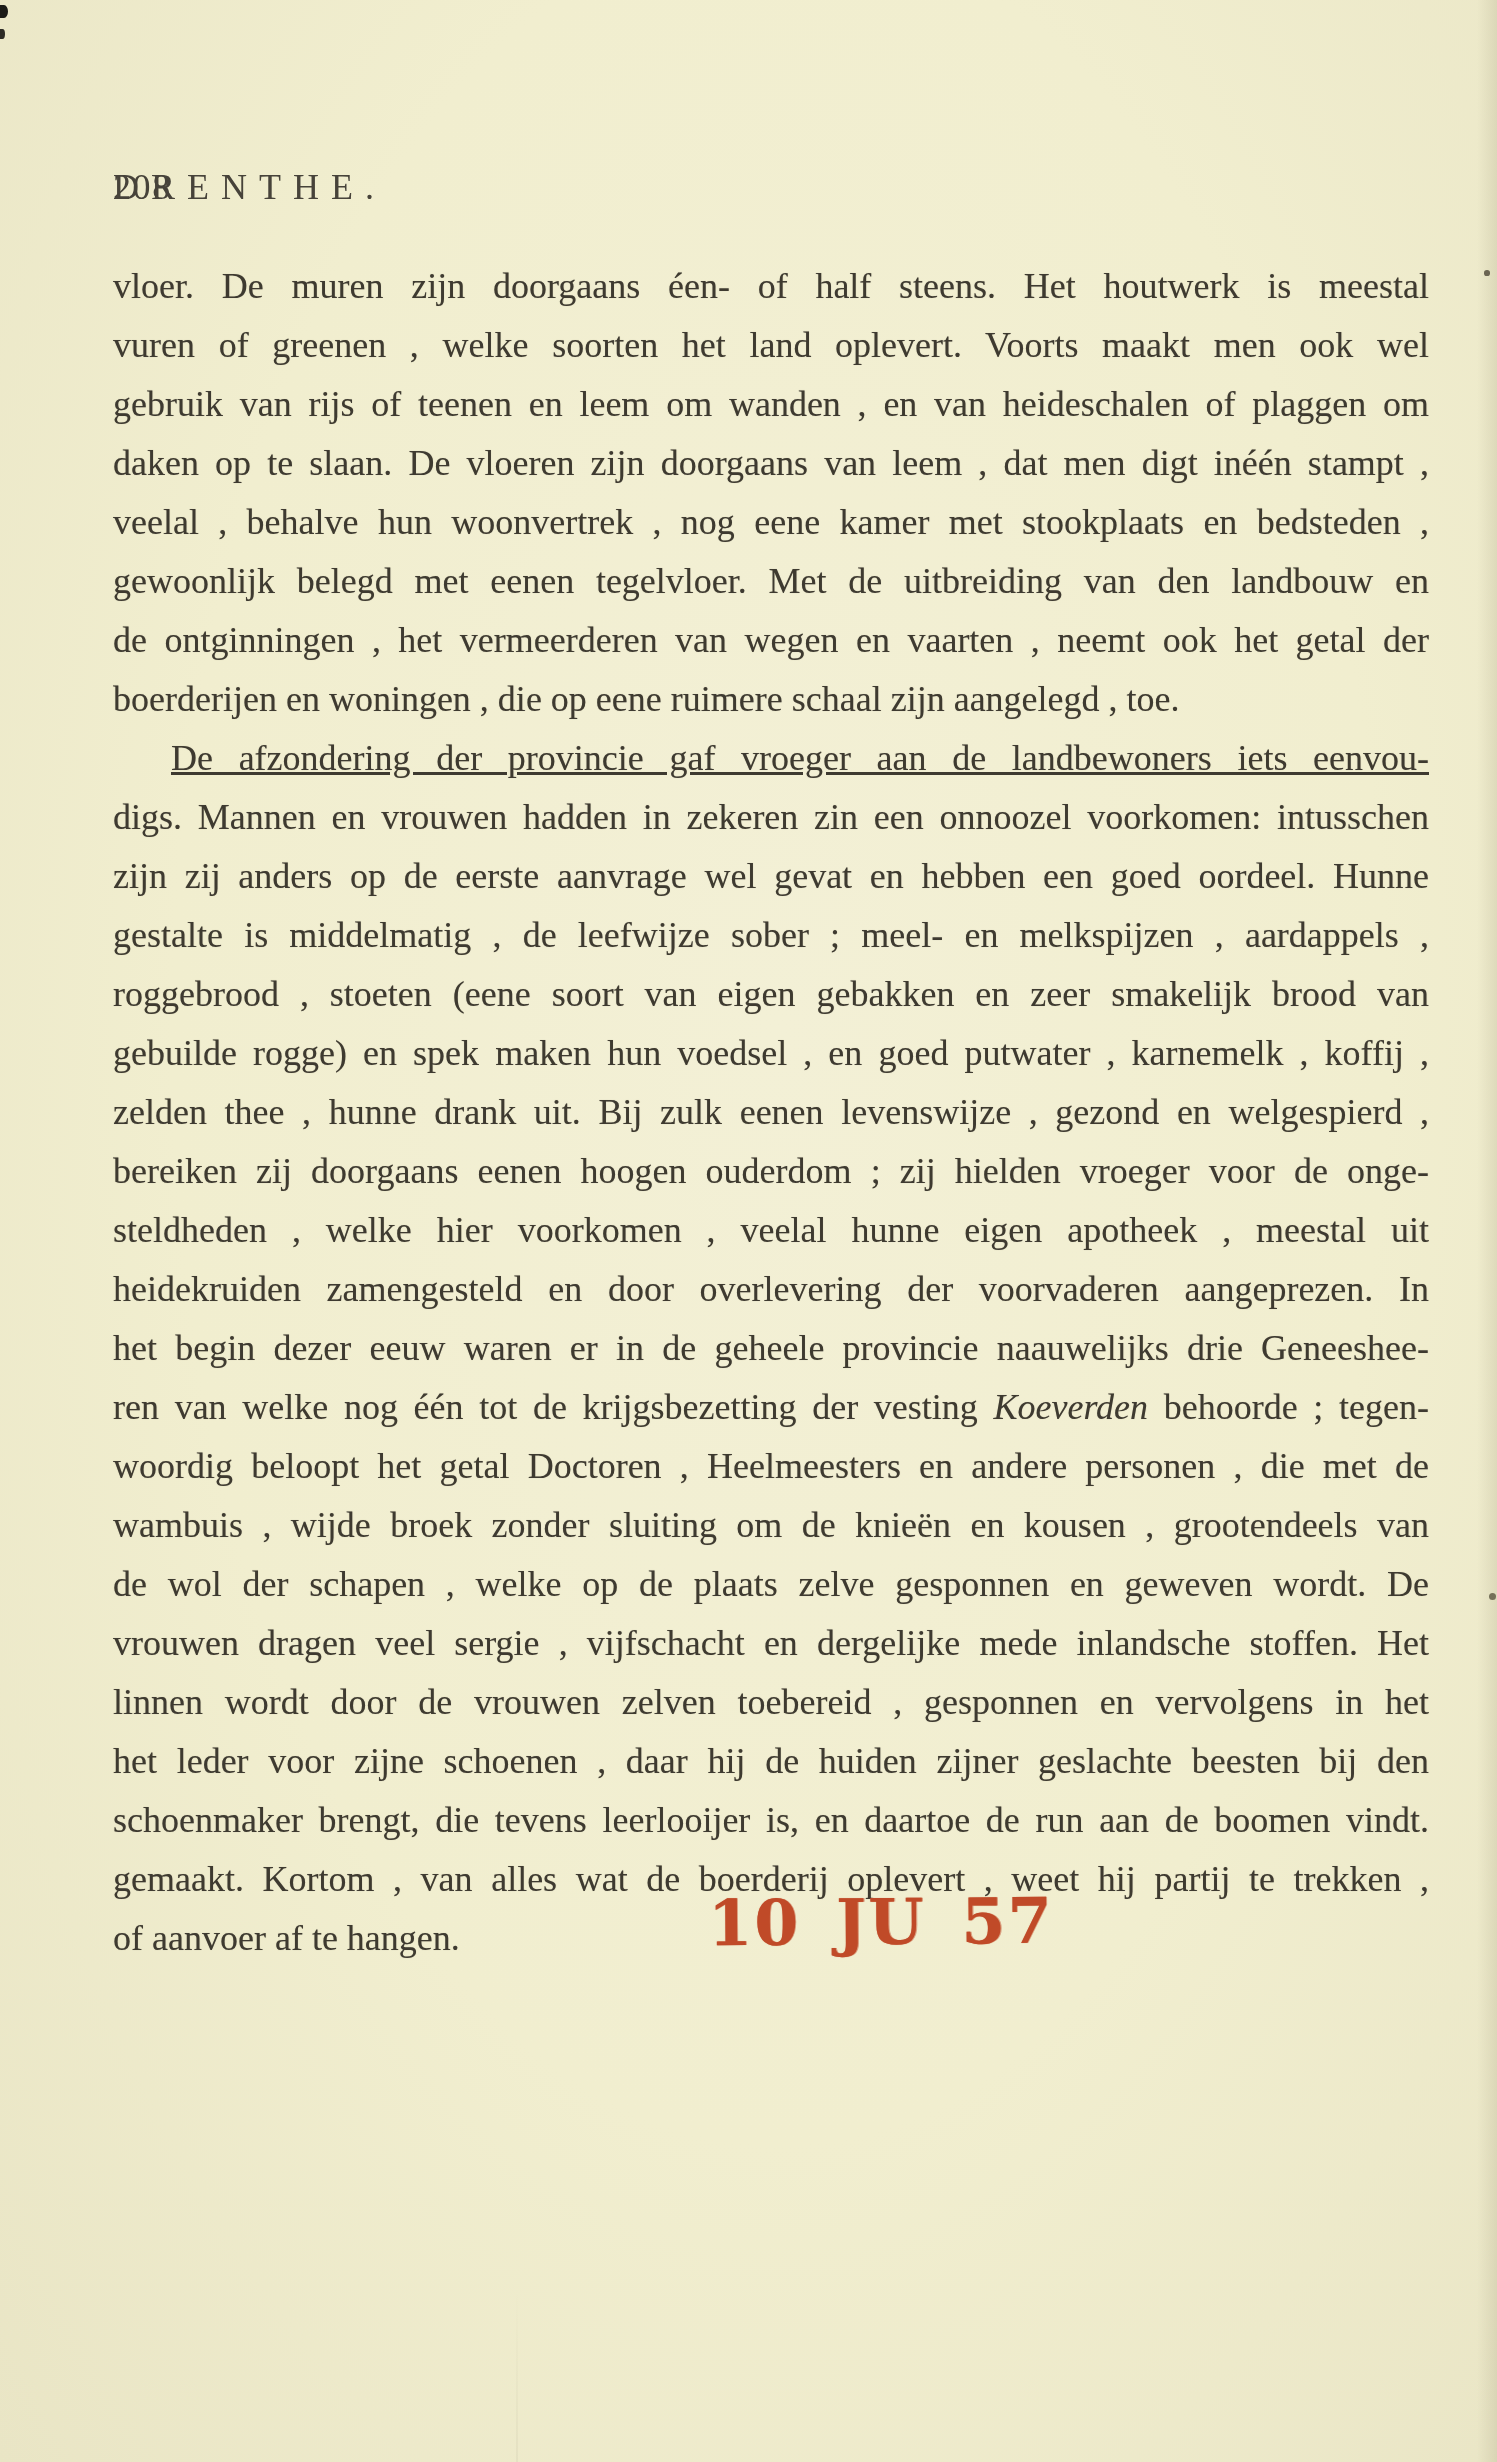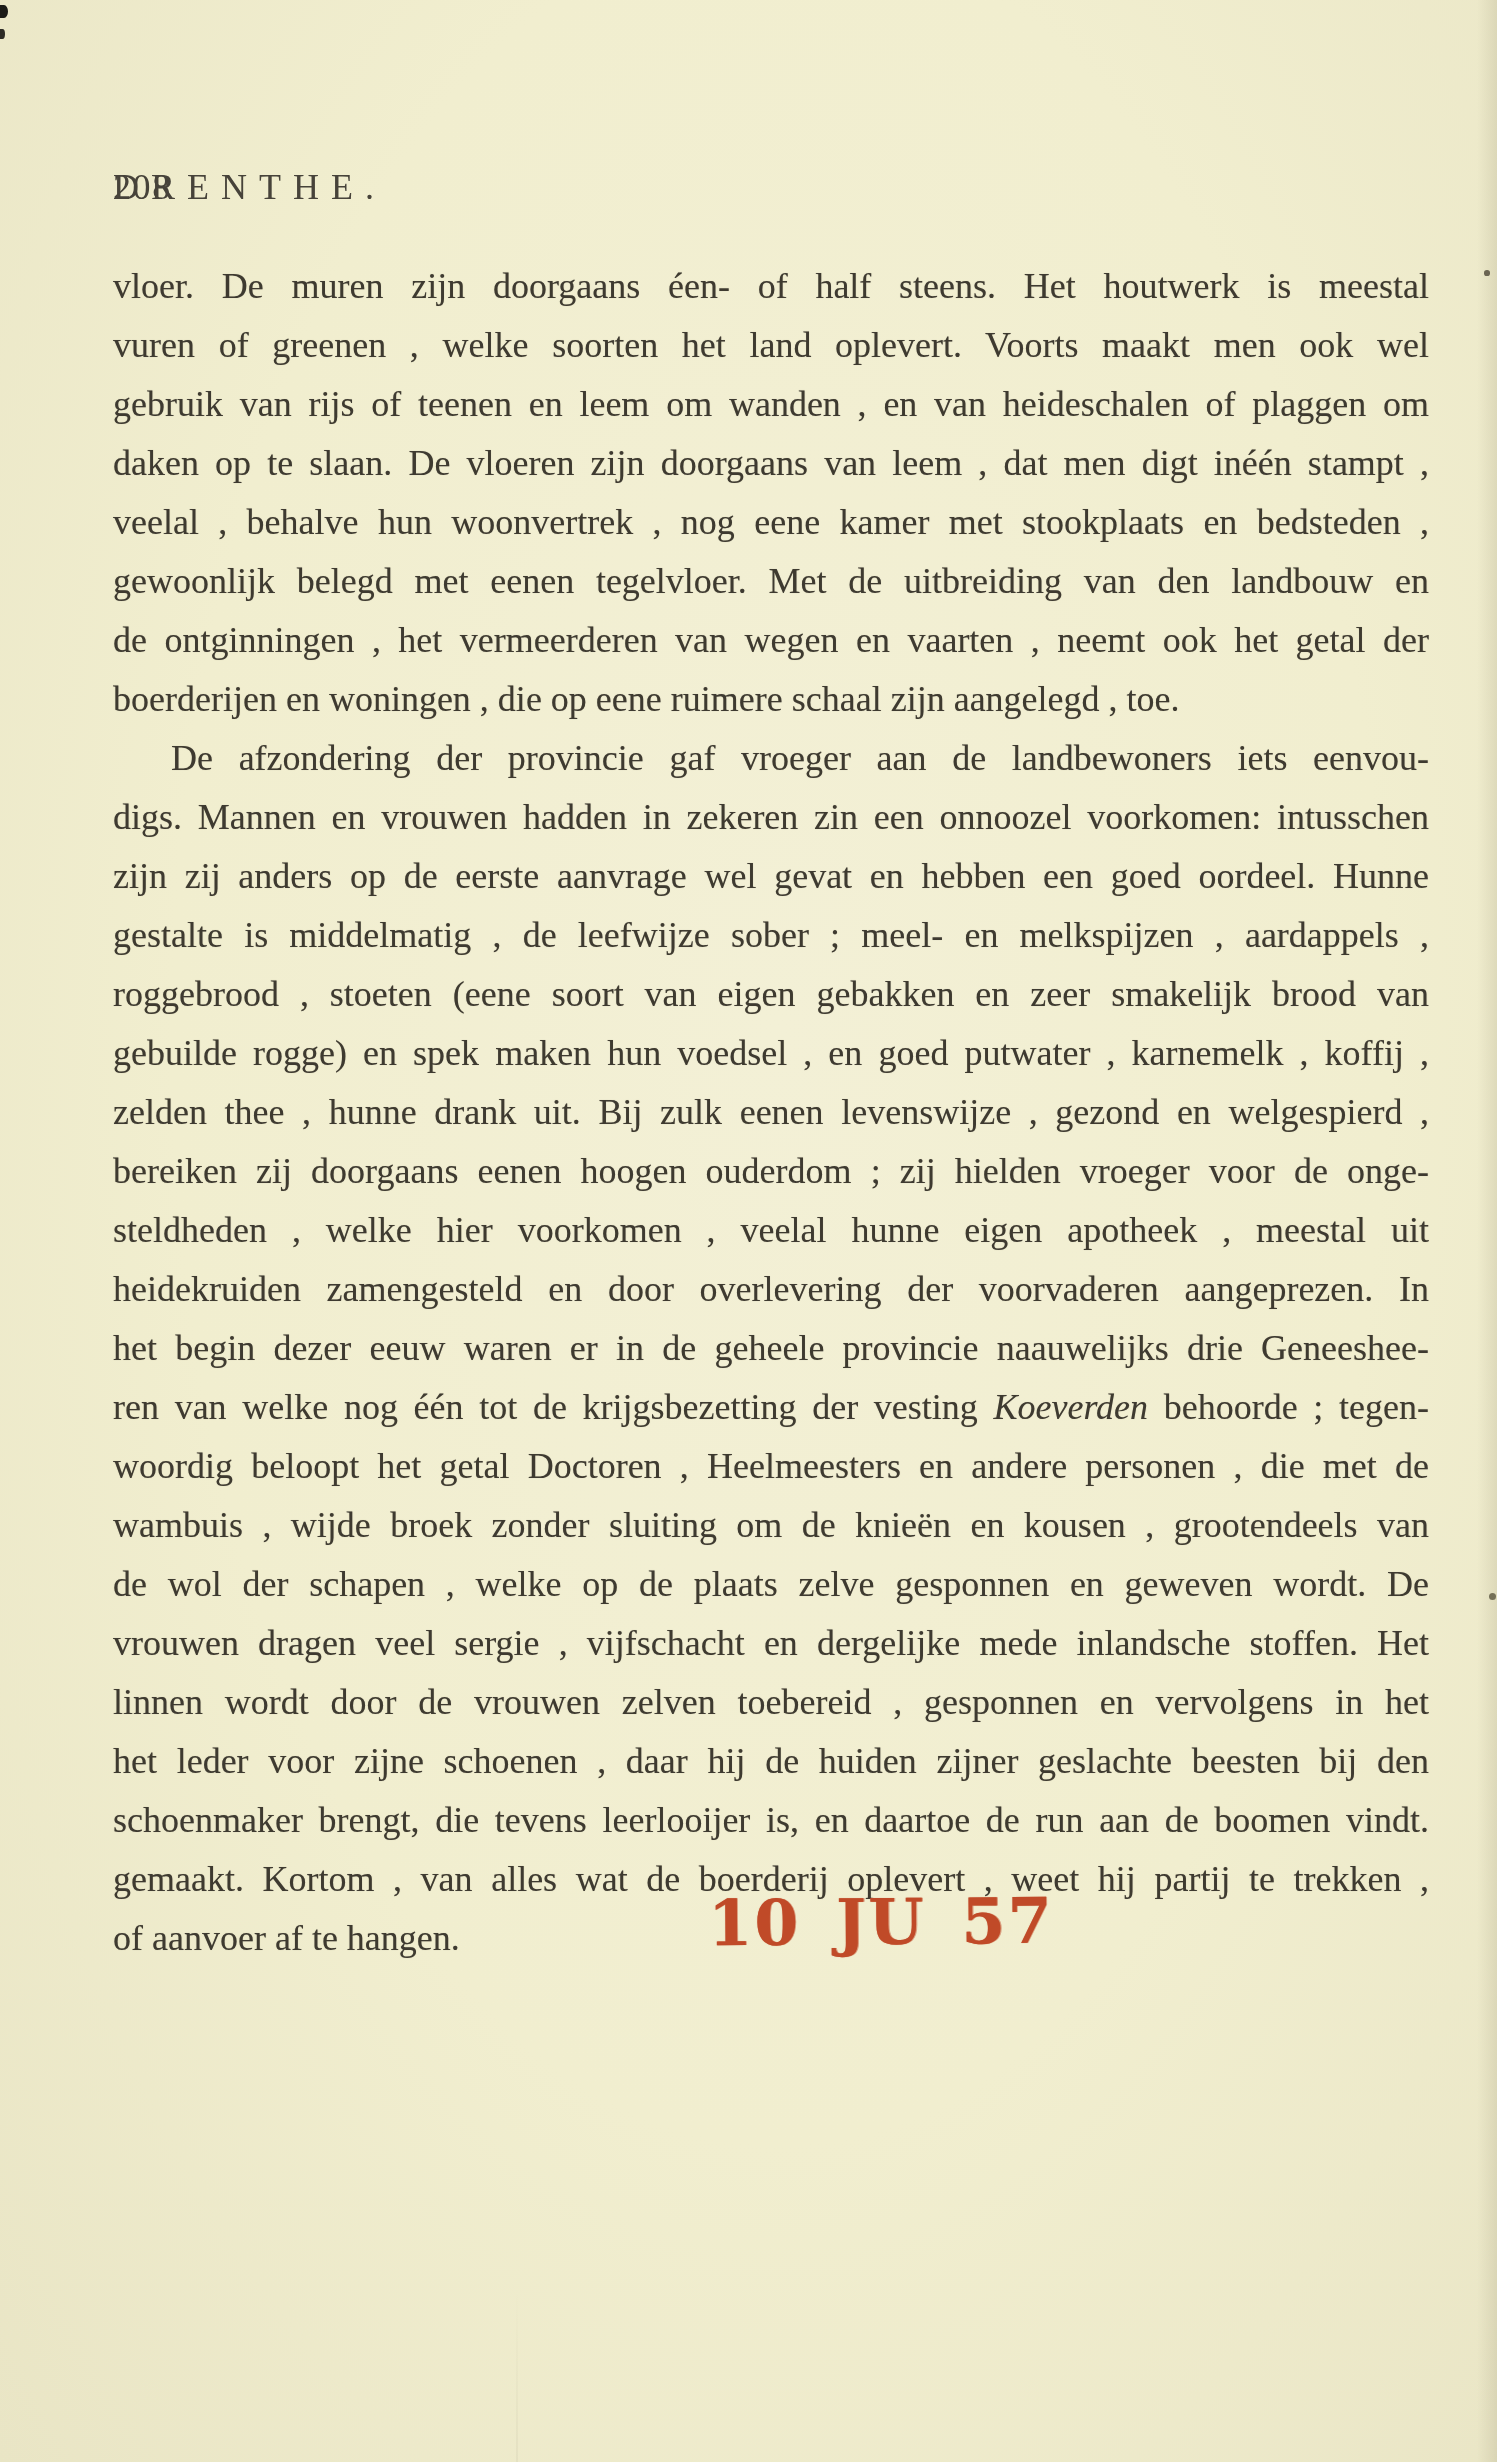--- a/index.html
+++ b/index.html
@@ -48,21 +48,21 @@
     text-shadow: 0 0 0.8px rgba(62,58,48,0.35);
   }
   .line {
     text-align: justify;
     text-align-last: justify;
     white-space: normal;
   }
   .line.para-end {
     text-align-last: left;
   }
-  .line.indent { text-indent: 58px; }
+  .line.indent { text-indent: 58px; text-decoration: underline; }
   .line em { }
 
   .last-row { position: relative; }
   .stamp {
     position: absolute; left: 595px; top: -18px;
     font-family: "DejaVu Serif", "Liberation Serif", serif;
     font-size: 63px; font-weight: bold; line-height: 1;
     color: #c04a28; letter-spacing: 2.4px; word-spacing: 11.3px;
     transform: rotate(-0.4deg);
     text-shadow: 1.2px 0 0 rgba(192,74,40,0.45), 0 0 0.8px rgba(192,74,40,0.6);

